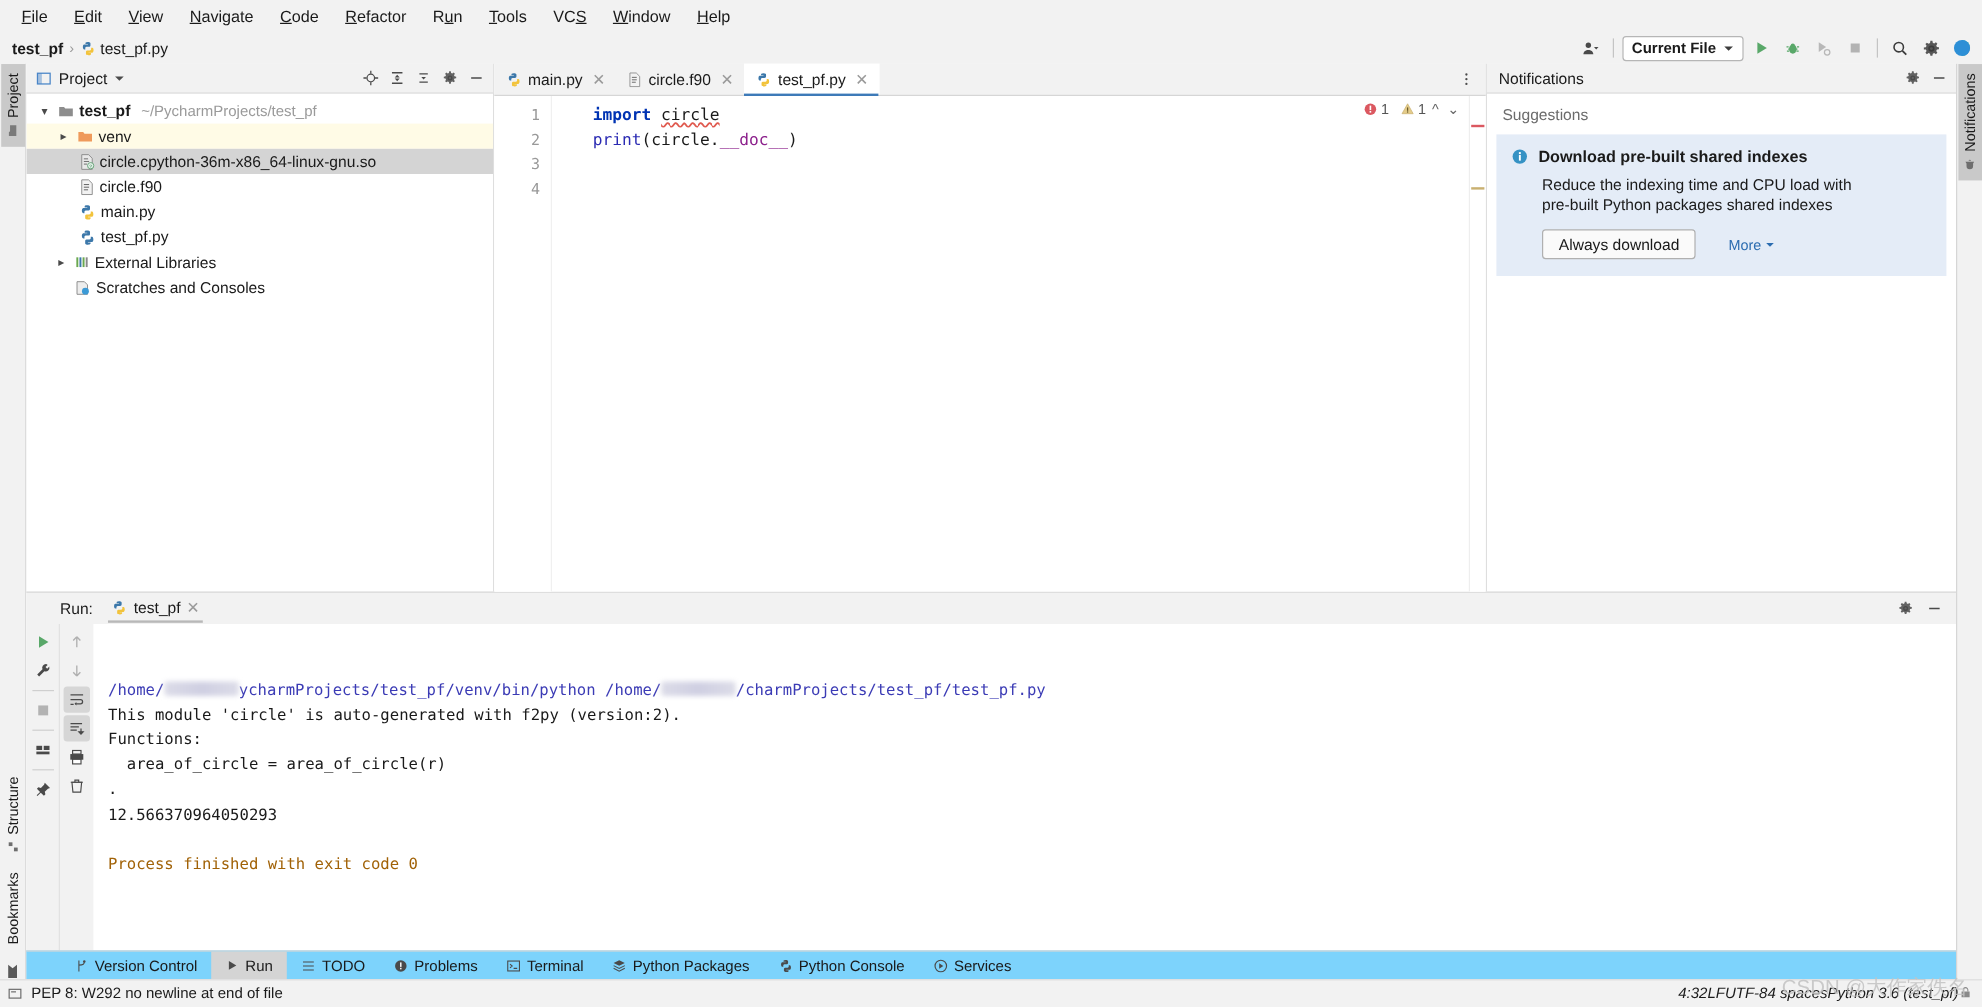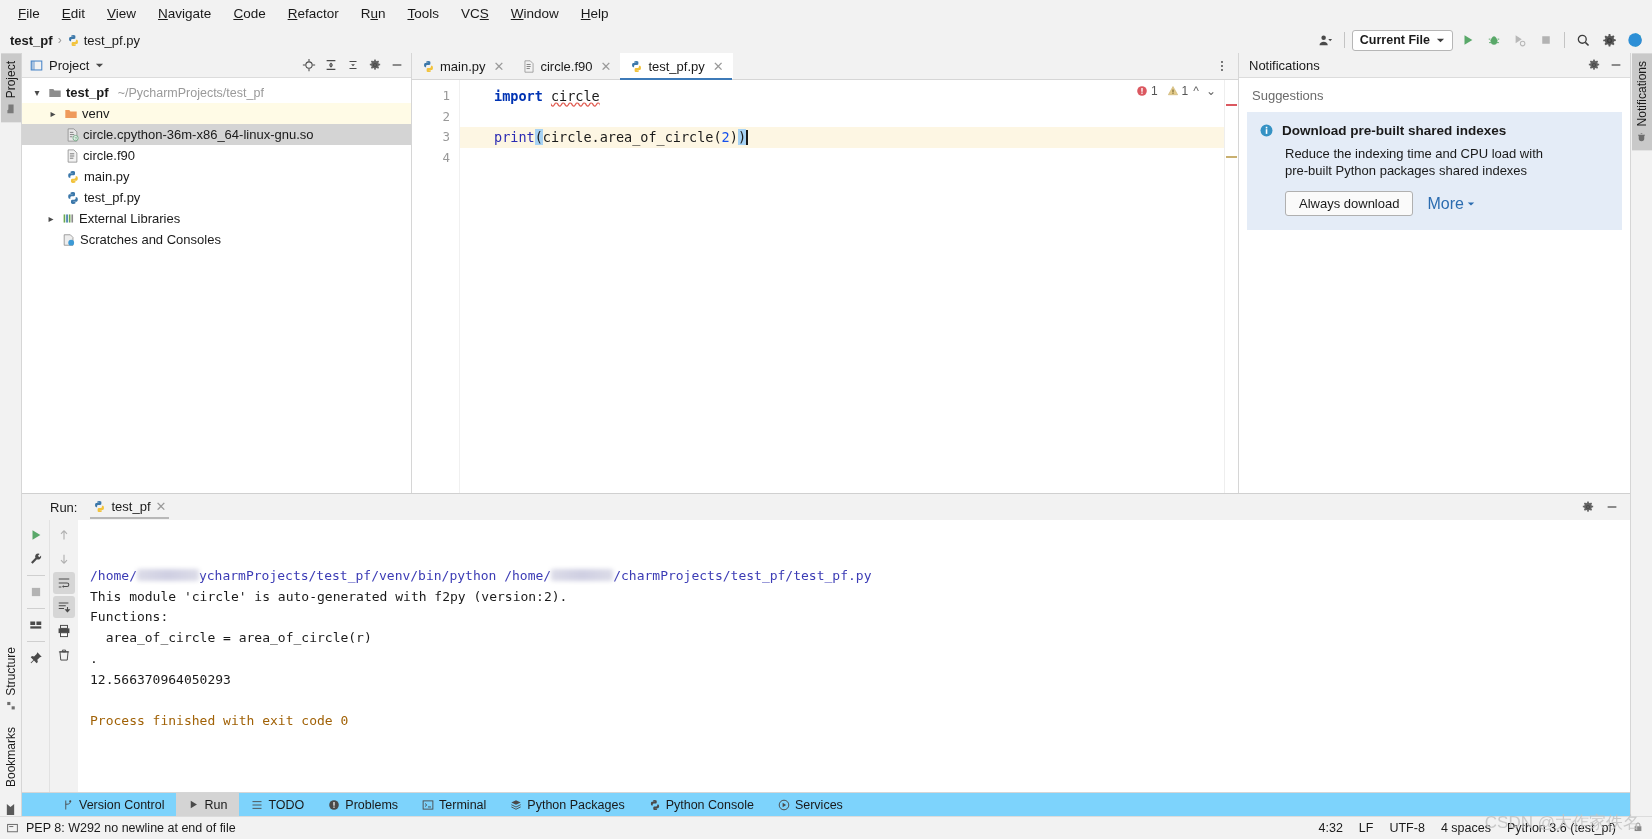--- a/index.html
+++ b/index.html
@@ -145,21 +145,21 @@
   .notif-body { padding: 8px 0 0 0; }
   .notif-section { font-size: 13px; color: #6b6b6b; padding: 2px 0 9px 13px; }
   .notif-card { background: #e4ecf7; margin: 0 8px 0 8px; padding: 11px 14px 14px 12px; }
   .notif-card-title { display: flex; align-items: flex-start; gap: 8px; font-weight: bold; font-size: 13.5px; }
   .notif-card-text { font-size: 13px; line-height: 17px; margin: 7px 0 0 26px; color: #1a1a1a; }
   .notif-actions { display: flex; align-items: center; gap: 14px; margin: 12px 0 0 26px; }
   .btn-plain {
     background: #fafafa; border: 1px solid #b0b0b0; border-radius: 3px;
     padding: 4px 13px; font-size: 13px; font-family: "Liberation Sans", sans-serif; color: #1a1a1a;
   }
-  .link-more { color: #2b6cb0; font-size: 16px; display: flex; align-items: center; gap: 3px; }
+  .link-more { color: #2b6cb0; font-size: 12px; display: flex; align-items: center; gap: 3px; margin-left: 13px; }
 
   
   .run-panel { flex: 1; display: flex; flex-direction: column; min-height: 0; background: #fff; border-top: 1px solid #d0d0d0; }
   .run-head {
     height: 26px; background: #f2f2f2; display: flex; align-items: center;
     padding-left: 28px; gap: 10px; flex: none;
   }
   .run-label { font-size: 13px; }
   .run-tab {
     display: flex; align-items: center; gap: 5px; font-size: 13px; padding: 3px 6px 4px 6px;
@@ -200,21 +200,21 @@
   }
   .btab { display: flex; align-items: center; gap: 5px; padding: 0 12px; font-size: 12.5px; white-space: nowrap; }
   .btab.active { background: #d4d4d4; }
 
   
   .statusbar {
     height: 23px; background: #f2f2f2; display: flex; align-items: center;
     flex: none; padding: 0 8px 0 6px; font-size: 12.5px; border-top: 1px solid #dcdcdc; position: relative;
   }
   .status-left { display: flex; align-items: center; gap: 7px; }
-  .status-right { margin-left: auto; display: flex; align-items: flex-start; gap: 16px; color: #1a1a1a; }
+  .status-right { margin-left: auto; display: flex; align-items: flex-start; gap: 0; color: #1a1a1a; font-style: italic; }
   .watermark {
     position: absolute; right: 12px; top: -6px; font-size: 17px; color: #c3c3c3;
     opacity: .85; pointer-events: none; white-space: nowrap;
   }
   .ic { display: inline-flex; align-items: center; justify-content: center; }
 </style>
 </head>
 <body>
 
 <div class="app">
@@ -524,22 +524,22 @@
 
           <div class="editor-main">
             <div class="gutter">
               <div class="ln">1</div>
               <div class="ln">2</div>
               <div class="ln">3</div>
               <div class="ln">4</div>
             </div>
             <div class="codearea">
               <div class="codeline"><span class="kw">import</span><span class="pln"> </span><span class="pln squig">circle</span></div>
+              <div class="codeline"><span class="fn">print</span><span class="pln">(</span><span class="pln">circle.</span><span class="mag">__doc__</span><span class="pln">)</span></div>
               <div class="codeline">&nbsp;</div>
-              <div class="codeline hl"><span class="fn">print</span><span class="sel">(</span><span class="pln">circle.area_of_circle(</span><span class="num">2</span><span class="pln">)</span><span class="sel">)</span><span class="caret"></span></div>
             </div>
 
             <div class="inspect-box">
               <span class="badge-ic">
                 <span class="ic">
                   <svg width="12" height="12" viewBox="0 0 16 16">
                       <circle cx="8" cy="8" r="6.4" fill="#db5860"></circle>
                       <rect x="7.1" y="4" width="1.8" height="5" fill="#fff"></rect>
                       <rect x="7.1" y="10" width="1.8" height="1.8" fill="#fff"></rect>
                     </svg>

